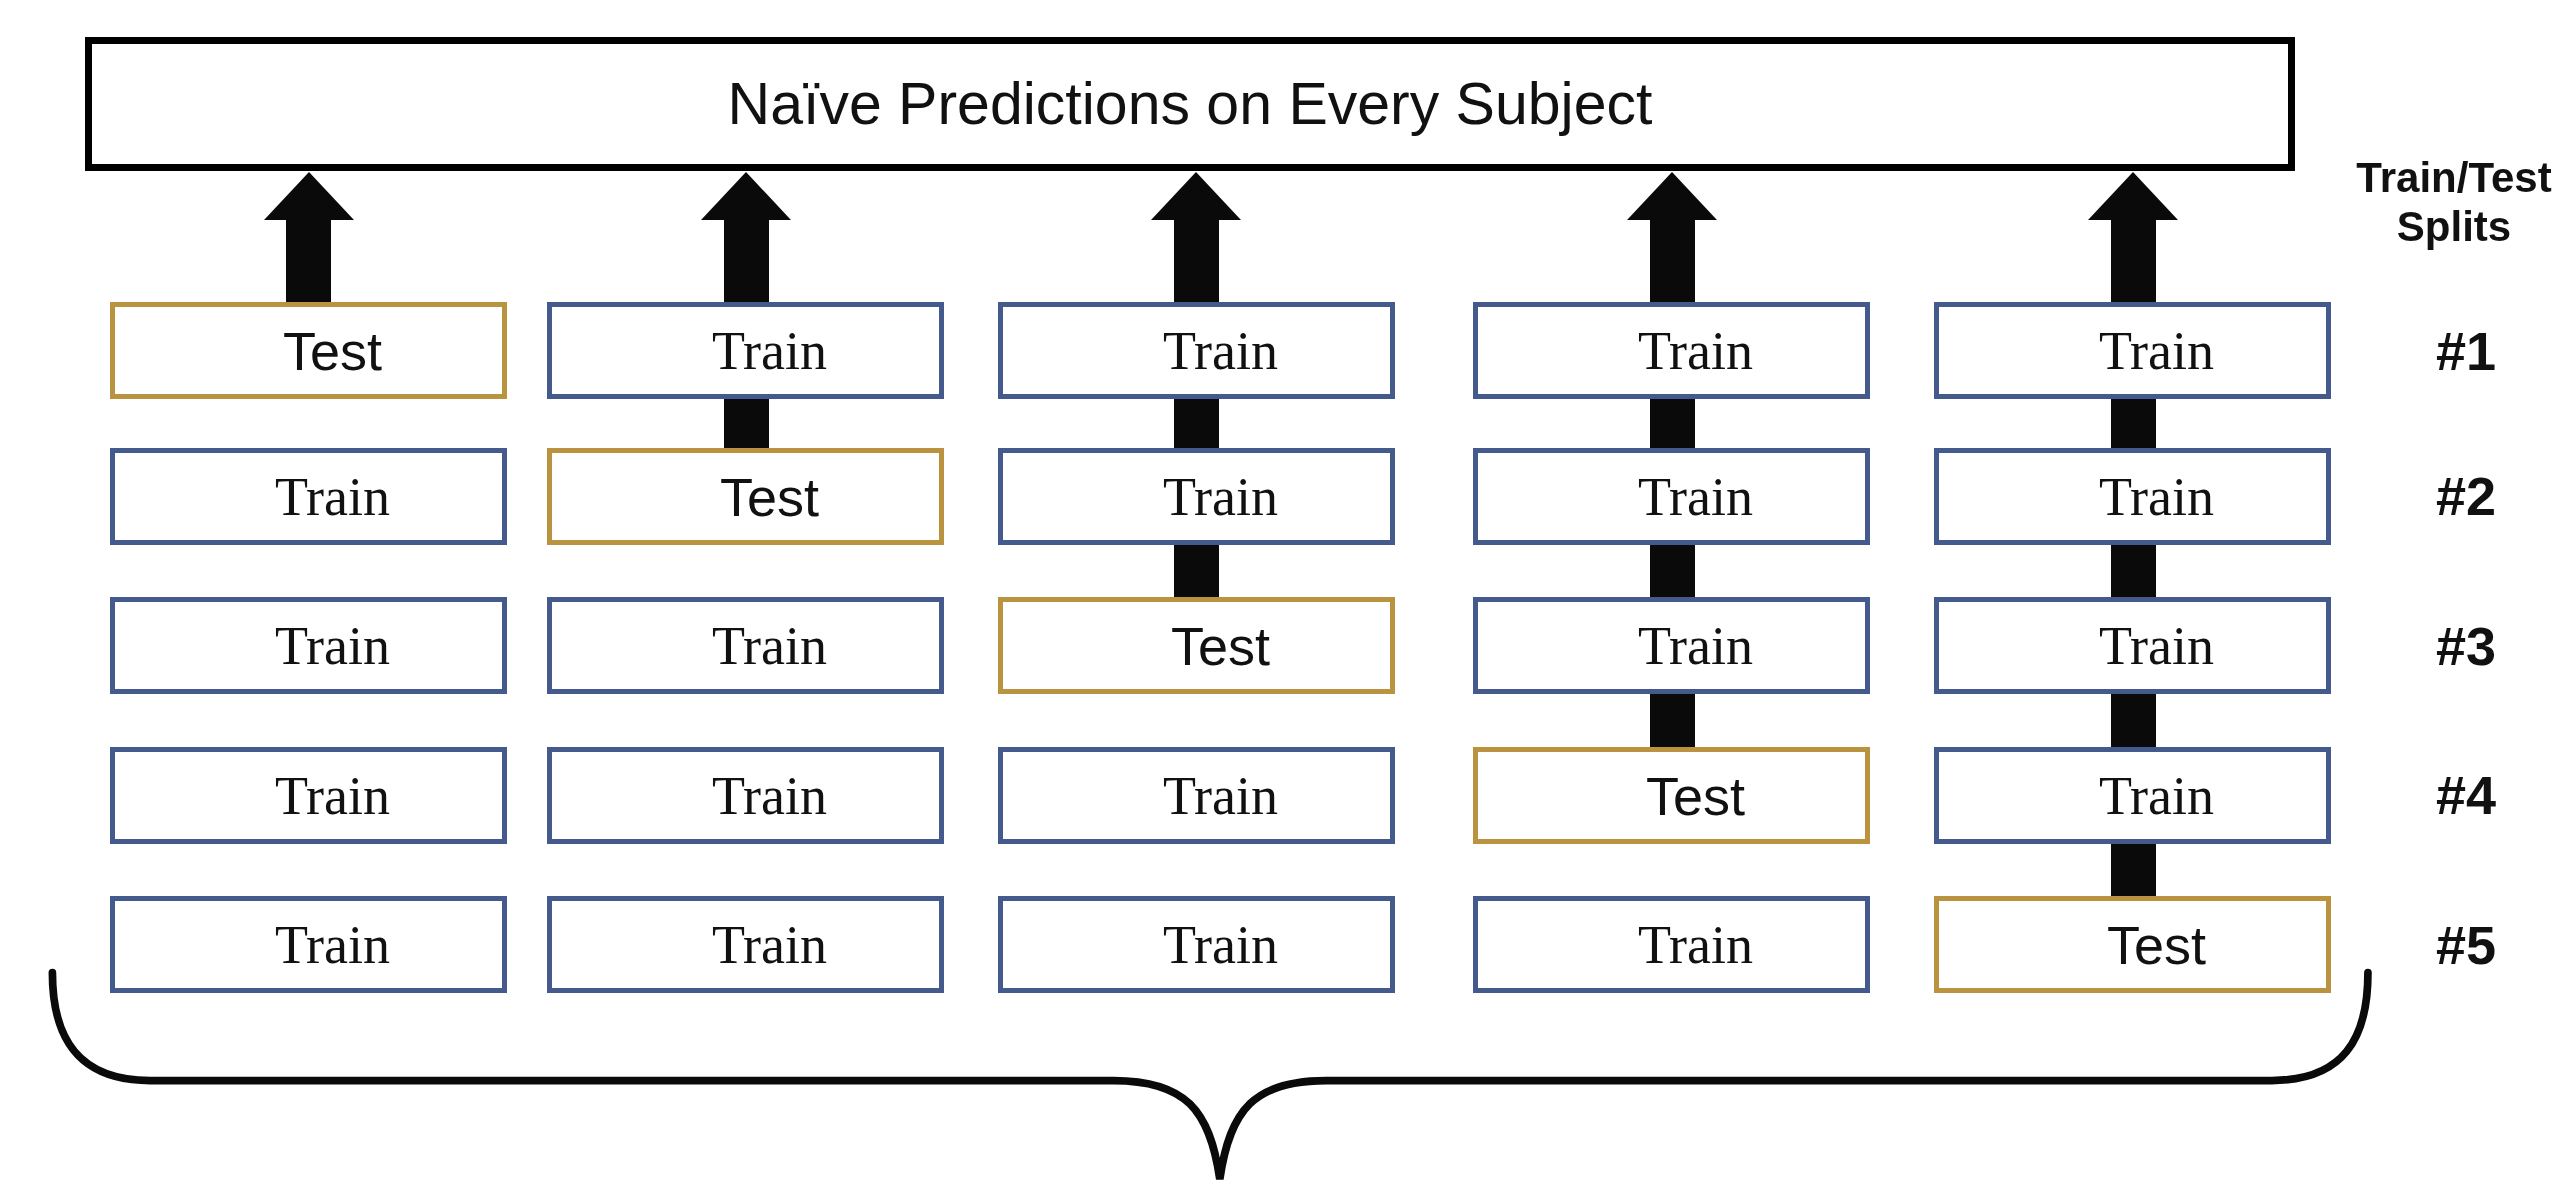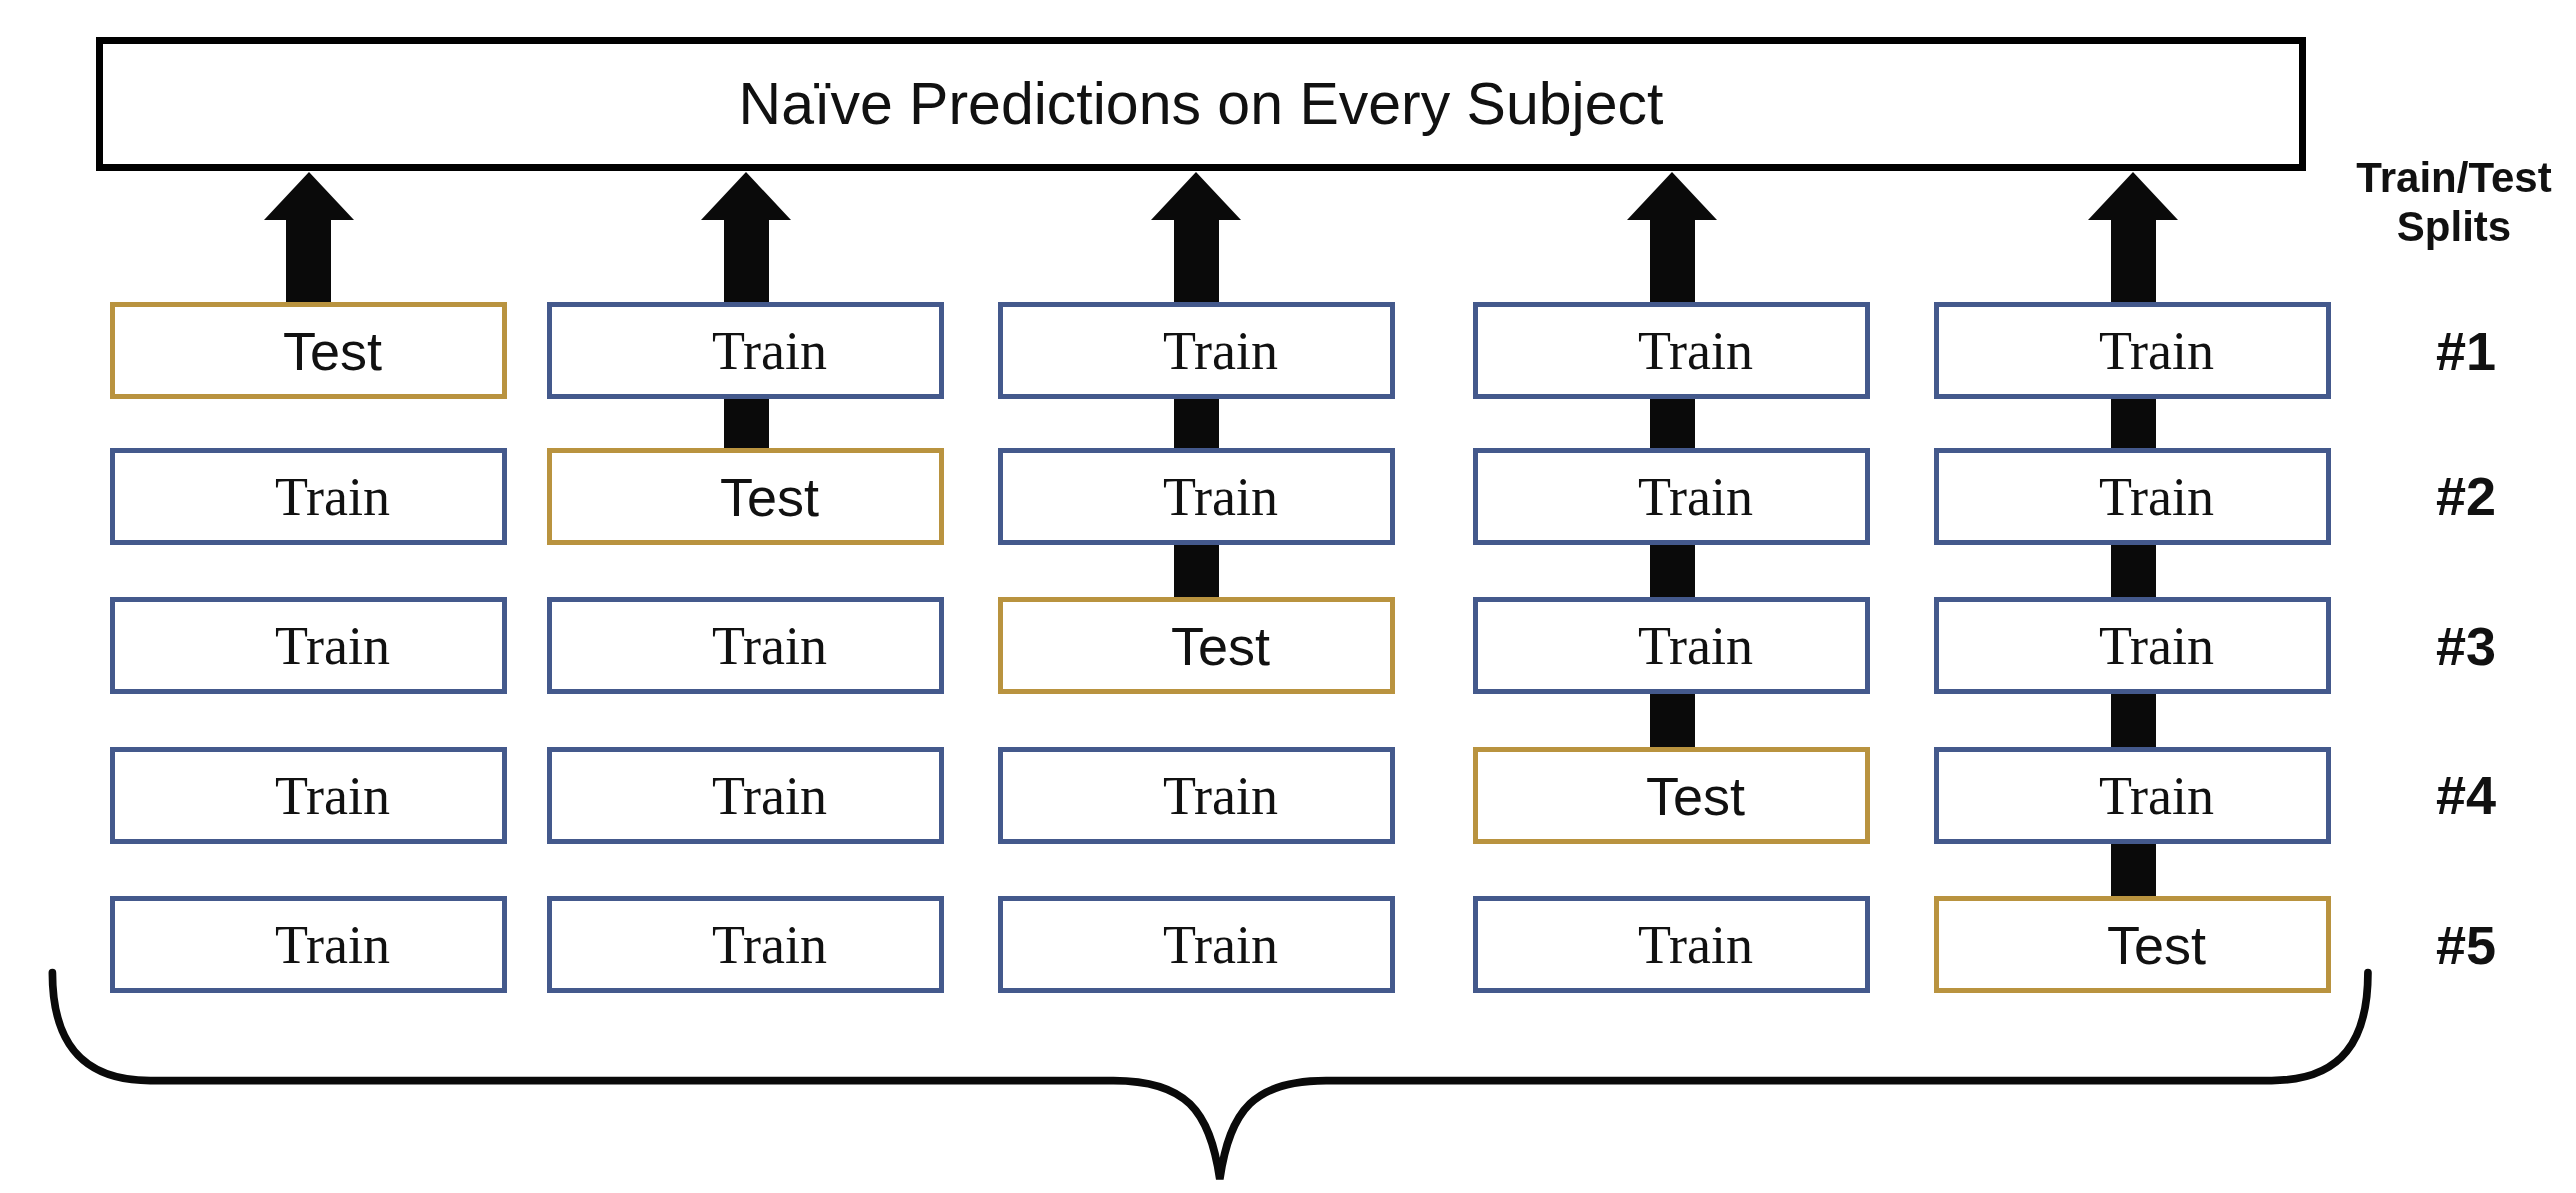--- a/index.html
+++ b/index.html
@@ -4,21 +4,21 @@
 <style>
   html,body { margin:0; padding:0; background:#ffffff; }
   .canvas {
     position:relative; width:2576px; height:1194px; background:#ffffff;
     font-family:"Liberation Sans", sans-serif; color:#111; overflow:hidden;
   }
   .canvas * { box-sizing:border-box; }
 
   
   .top-box {
-    position:absolute; left:96px; top:37px; width:2210px; height:134px;
+    position:absolute; left:85px; top:37px; width:2210px; height:134px;
     background:#fff; border:7px solid var(--outline,#000);
     display:flex; align-items:center; justify-content:center;
     font-size:59px; z-index:3;
   }
 
   
   .cell {
     position:absolute; width:397px; height:97px; background:#fff;
     display:flex; align-items:center; justify-content:center;
     font-size:54px; z-index:2;padding-left:48px;

